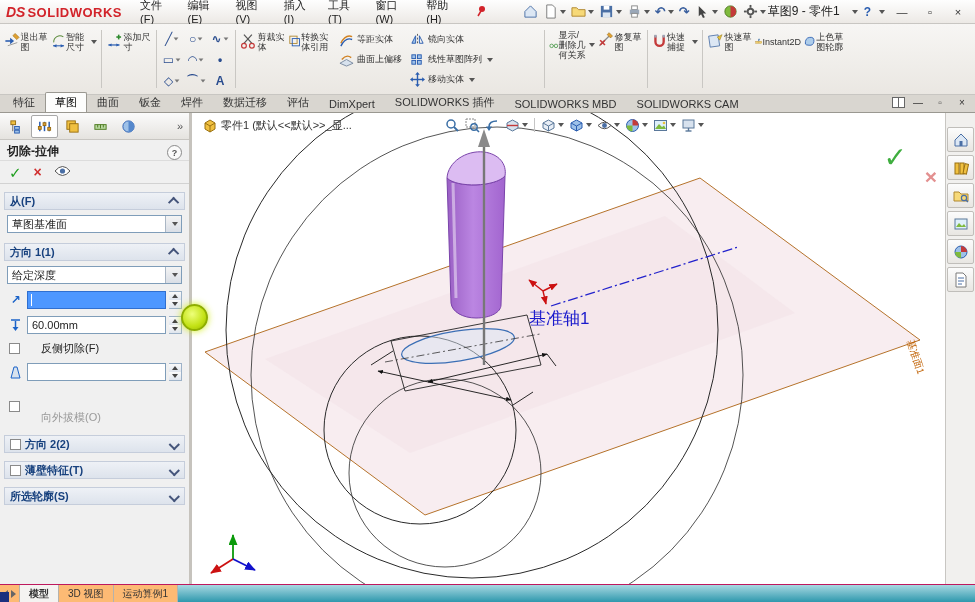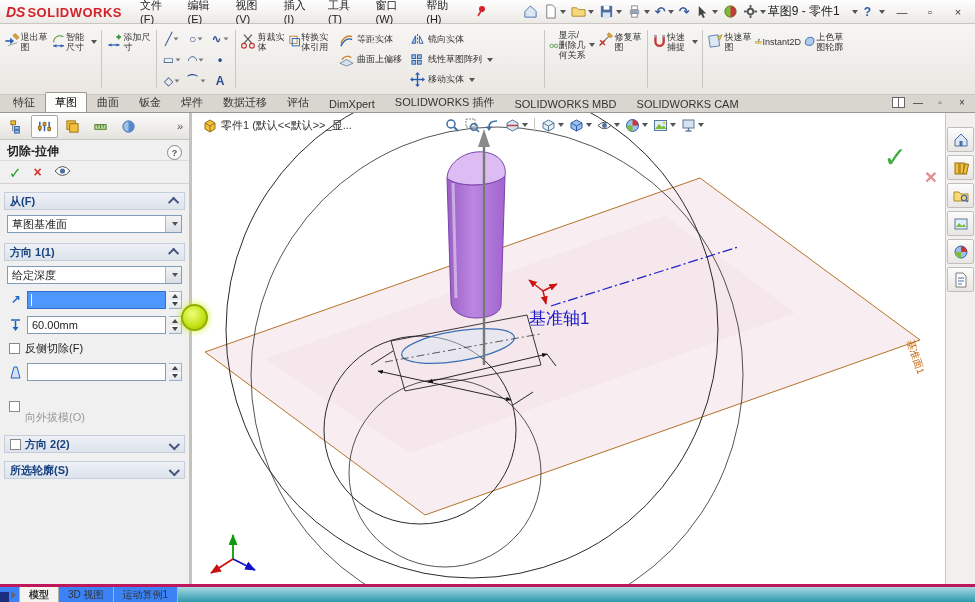--- a/index.html
+++ b/index.html
@@ -84,21 +84,21 @@
   .fld-ic svg{width:15px;height:15px;}
   .selbox{flex:1;height:18px;background:#4d97ff;border:1px solid #2f6fd0;position:relative;box-sizing:border-box;}
   .selbox::before{content:"";position:absolute;left:3px;top:2px;bottom:2px;width:1px;background:#fff;}
   .spinbox{flex:1;height:18px;background:#fff;border:1px solid #7f9db9;display:flex;align-items:center;
     padding-left:4px;box-sizing:border-box;font-size:11px;}
   .spin{width:13px;height:18px;border:1px solid #9db2c8;border-left:none;box-sizing:border-box;
     display:flex;flex-direction:column;}
   .spin span{flex:1;display:flex;align-items:center;justify-content:center;background:linear-gradient(#fafafa,#dfe5ee);}
   .spin .tup{width:0;height:0;border-left:3px solid transparent;border-right:3px solid transparent;border-bottom:4px solid #444;}
   .spin .tdn{width:0;height:0;border-left:3px solid transparent;border-right:3px solid transparent;border-top:4px solid #444;}
-  .cbrow{display:flex;align-items:center;gap:5px;margin-top:7px;padding-left:2px;}
+  .cbrow{display:flex;align-items:center;gap:21px;margin-top:7px;padding-left:2px;}
   .cb{width:11px;height:11px;border:1px solid #8a8a8a;background:#fff;box-sizing:border-box;}
   .gray{color:#999;margin-top:22px;}
   
   #viewport{position:absolute;left:195px;top:113px;width:750px;height:471px;background:#fff;overflow:hidden;}
   #scene{position:absolute;left:0;top:0;}
   #vp-doclabel{position:absolute;left:8px;top:5px;display:flex;align-items:center;gap:4px;
     font-size:11px;color:#333;}
   #vp-hud{position:absolute;left:248px;top:2px;display:flex;align-items:center;gap:1px;}
   .hud-btn{height:20px;display:flex;align-items:center;justify-content:center;padding:0 2px;border-radius:2px;}
   .hud-btn svg{width:15px;height:15px;}
@@ -108,22 +108,22 @@
   #confirm-x{position:absolute;right:8px;top:52px;font-size:21px;font-weight:bold;color:#e39090;
     text-shadow:0 0 3px #fff;}
   
   #rightstrip{position:absolute;left:945px;top:113px;width:30px;height:471px;background:#f1f0ee;
     border-left:1px solid #c8c6c2;box-sizing:border-box;display:flex;flex-direction:column;
     align-items:center;padding-top:14px;gap:3px;}
   .rs-btn{width:25px;height:23px;background:linear-gradient(#fcfcfc,#e8e6e2);border:1px solid #c0beba;
     border-radius:2px;display:flex;align-items:center;justify-content:center;}
   .rs-btn svg{width:16px;height:16px;}
   
-  #bottombar{position:absolute;left:0;top:584px;width:975px;height:18px;background:#3b82f6;
-    border-top:3px solid #be185d;display:flex;align-items:stretch;font-size:10px;box-sizing:border-box;}
+  #bottombar{position:absolute;left:0;top:584px;width:975px;height:18px;background:#fdba74;
+    border-top:1px solid #be185d;display:flex;align-items:stretch;font-size:10px;box-sizing:border-box;}
   .bnav{display:flex;align-items:center;padding:0 3px;gap:3px;border-right:1px solid #b5b2ac;}
   .tri-l{width:0;height:0;border-top:4px solid transparent;border-bottom:4px solid transparent;border-right:5px solid #666;}
   .tri-r{width:0;height:0;border-top:4px solid transparent;border-bottom:4px solid transparent;border-left:5px solid #666;}
   .btab{display:flex;align-items:center;padding:0 9px;border-right:1px solid #b5b2ac;color:#333;white-space:nowrap;}
   .btab.active{background:#f4f3f1;font-weight:bold;}
   .bstatus{flex:1;background:linear-gradient(#a8d8e2,#2e98ad);}
   #navy-corner{position:absolute;left:0;top:592px;width:9px;height:10px;background:#1b2f7e;}
   
   #cursor{position:absolute;left:181px;top:304px;width:27px;height:27px;border-radius:50%;
     background:radial-gradient(circle at 40% 35%,#eeff7a,#c3e215 60%,#9ab800);
@@ -606,20 +606,25 @@
     </div>
     <div class="cbrow">
       <span class="cb"></span>
       <span class="gray">向外拔模(O)</span>
     </div>
   </div>
 
   <div class="sec-h">
     <span class="cb"></span>
     <span>方向 2(2)</span>
+    <span class="chev down"></span>
+  </div>
+  <div class="sec-h">
+    <span class="cb"></span>
+    <span>薄壁特征(T)</span>
     <span class="chev down"></span>
   </div>
   <div class="sec-h">
     <span>所选轮廓(S)</span>
     <span class="chev down"></span>
   </div>
 </div>
 
 <div id="viewport">
   <svg id="scene" width="750" height="471" viewBox="0 0 750 471">

